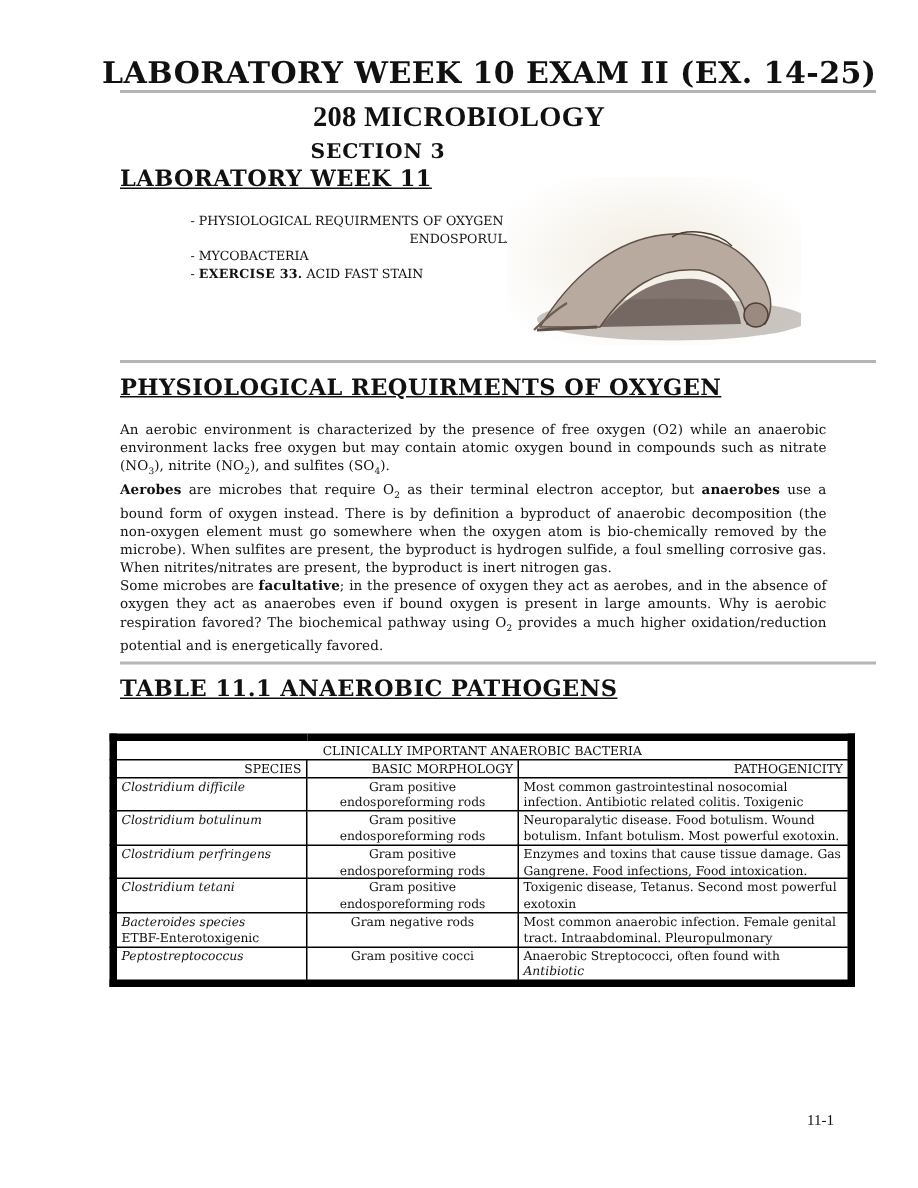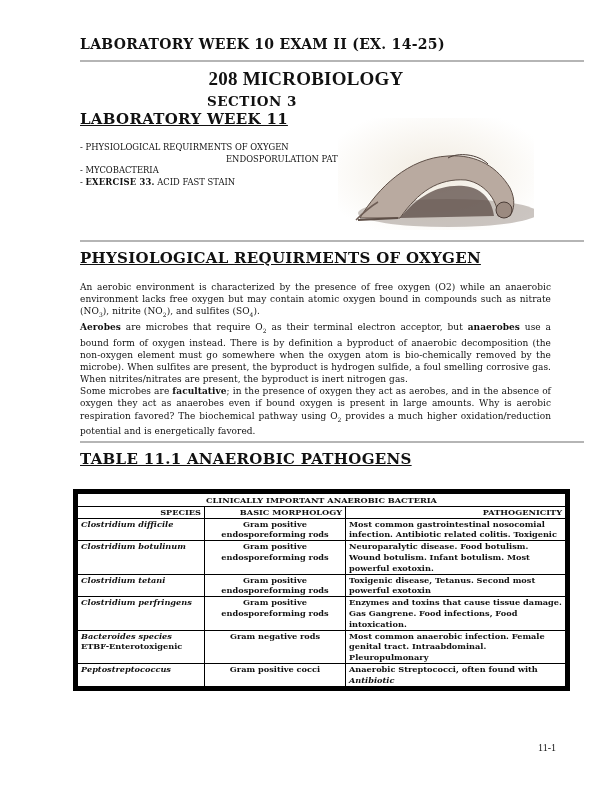--- a/index.html
+++ b/index.html
@@ -2,59 +2,59 @@
 <html><head>
 <meta charset="utf-8">
 <style>
   html, body { margin: 0; padding: 0; }
   body {
     width: 612px; height: 792px; background: #ffffff; position: relative; overflow: hidden;
     font-family: "DejaVu Serif", "Liberation Serif", serif; color: #111;
   }
   .abs { position: absolute; }
   .top-header {
-    left: 80px; top: 36px; font-size: 14px; font-weight: bold; letter-spacing: 0.3px;
+    left: 68px; top: 36px; font-size: 20px; font-weight: bold; letter-spacing: 0.3px;
     font-family: "DejaVu Serif", serif;
   }
   .rule { left: 80px; right: 28px; height: 2px; background: #b5b5b5; }
   .course-title {
     left: 0; width: 612px; top: 68px; text-align: center; font-size: 19px; font-weight: bold;
     font-family: "Liberation Serif", serif; letter-spacing: 0.2px;
   }
   .section-title {
     left: 0; width: 504px; top: 93px; text-align: center; font-size: 13.5px; font-weight: bold;
     font-family: "DejaVu Serif", serif; letter-spacing: 0.5px;
   }
   .week-title {
     left: 80px; top: 110px; font-size: 15px; font-weight: bold; text-decoration: underline;
     font-family: "DejaVu Serif", serif; letter-spacing: 0.3px;
   }
   .toc { left: 80px; top: 142px; font-size: 8.4px; line-height: 11.6px; font-family: "DejaVu Serif", serif; }
-  .toc div { white-space: nowrap; }
+  .toc div { white-space: nowrap; margin-left: 47px; }
   .toc .ex { font-weight: 900; letter-spacing: 0.2px; }
   .toc .indent { padding-left: 146px; }
   .illustration { left: 338px; top: 118px; width: 196px; height: 112px; }
   .h2 {
     left: 80px; font-size: 15px; font-weight: bold; text-decoration: underline;
     font-family: "DejaVu Serif", serif; letter-spacing: 0.3px;
   }
   .body-text {
     left: 80px; width: 471px; top: 281px; font-size: 9px; line-height: 12.1px;
     text-align: justify; font-family: "DejaVu Serif", serif; letter-spacing: 0.05px;
   }
   .body-text p { margin: 0; }
   .body-text b { font-weight: 900; }
   sub { font-size: 6px; }
   table.pathogens {
     position: absolute; left: 73px; top: 489px; width: 497px;
     border-collapse: collapse; border: 5px solid #000;
     font-family: "DejaVu Serif", serif; font-size: 8.2px; line-height: 10.8px;
   }
   table.pathogens td, table.pathogens th {
-    border: 1.5px solid #000; padding: 0 3px; vertical-align: top; font-weight: bold; margin-top: 14px;
+    border: 1.5px solid #000; padding: 0 3px; vertical-align: top; font-weight: normal; margin-top: 14px;
   }
   table.pathogens .caption-row td { text-align: center; padding-top: 1px; }
   table.pathogens th { text-align: right; }
   td.species { font-style: italic; width: 120px; }
   td.morph { text-align: center; width: 134px; }
   td.patho { }
   td.patho .it { font-style: italic; }
   .page-num { left: 538px; top: 742px; font-size: 10px; font-family: "Liberation Serif", serif; }
 </style>
 </head>
@@ -117,28 +117,28 @@
     <td class="species">Clostridium difficile</td>
     <td class="morph">Gram positive endosporeforming rods</td>
     <td class="patho">Most common gastrointestinal nosocomial infection.  Antibiotic related colitis.  Toxigenic</td>
   </tr>
   <tr>
     <td class="species">Clostridium botulinum</td>
     <td class="morph">Gram positive endosporeforming rods</td>
     <td class="patho">Neuroparalytic disease.  Food botulism. Wound botulism. Infant botulism. Most powerful exotoxin.</td>
   </tr>
   <tr>
+    <td class="species">Clostridium perfringens</td>
+    <td class="morph">Gram positive endosporeforming rods</td>
+    <td class="patho">Enzymes and toxins that cause tissue damage. Gas Gangrene. Food infections, Food intoxication.</td>
+  </tr>
+  <tr>
     <td class="species">Clostridium tetani</td>
     <td class="morph">Gram positive endosporeforming rods</td>
     <td class="patho">Toxigenic disease, Tetanus.  Second most powerful exotoxin</td>
-  </tr>
-  <tr>
-    <td class="species">Clostridium perfringens</td>
-    <td class="morph">Gram positive endosporeforming rods</td>
-    <td class="patho">Enzymes and toxins that cause tissue damage. Gas Gangrene. Food infections, Food intoxication.</td>
   </tr>
   <tr>
     <td class="species"><span>Bacteroides species</span><br><span style="font-style:normal">ETBF-Enterotoxigenic</span></td>
     <td class="morph">Gram negative rods</td>
     <td class="patho">Most common anaerobic infection.  Female genital tract. Intraabdominal. Pleuropulmonary</td>
   </tr>
   <tr>
     <td class="species">Peptostreptococcus</td>
     <td class="morph">Gram positive cocci</td>
     <td class="patho"><span>Anaerobic Streptococci, often found with </span><br><span class="it">Antibiotic</span></td>

